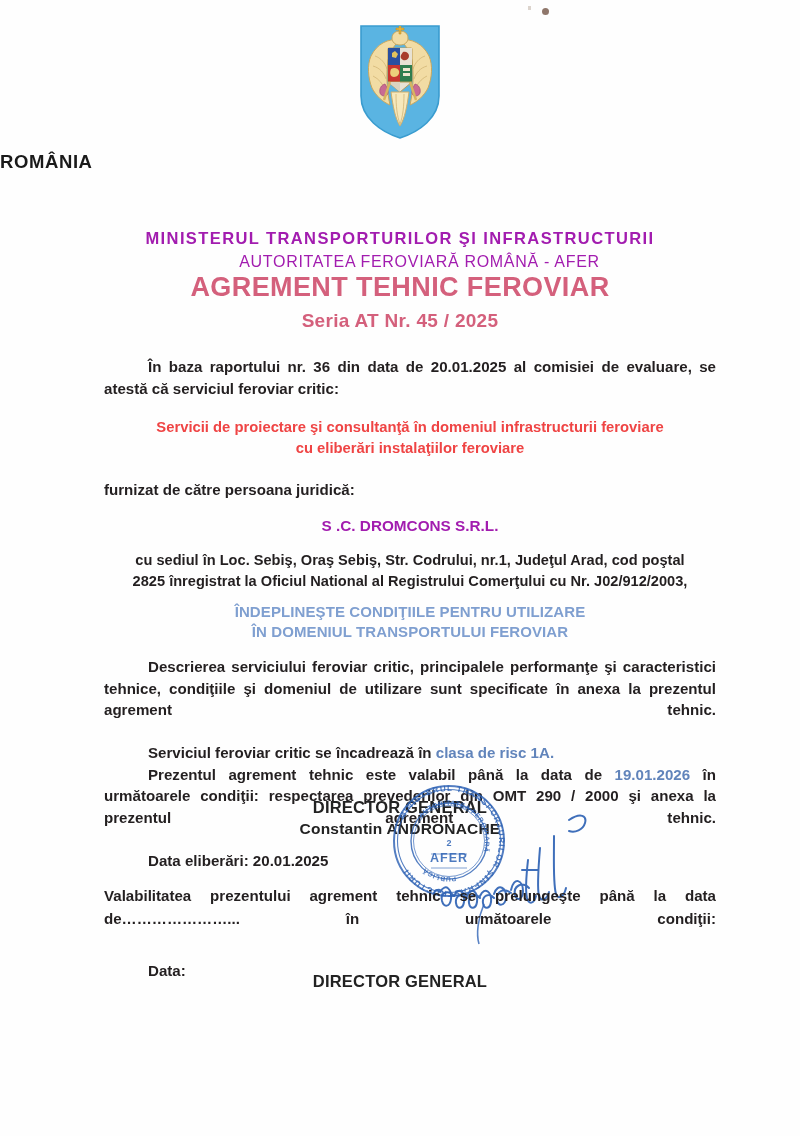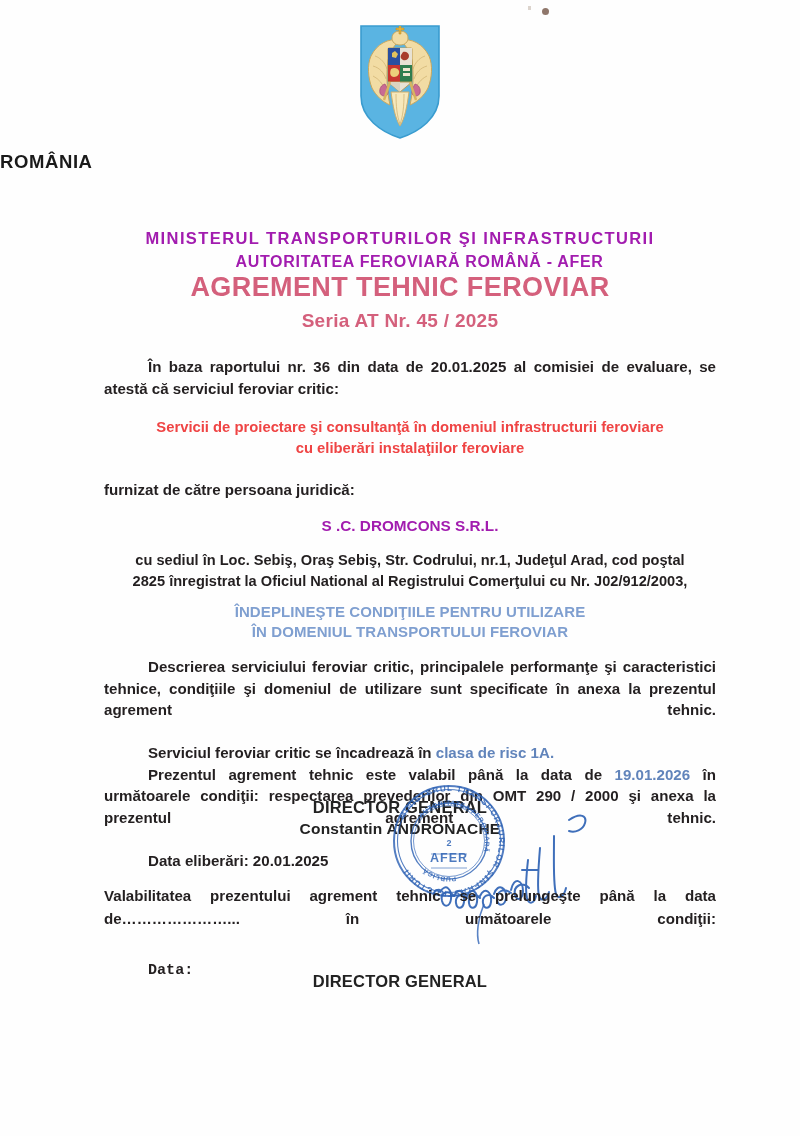--- a/index.html
+++ b/index.html
@@ -78,21 +78,21 @@
     color: #a21caf;
     margin-top: 29px;
   }
   .ministry .l1 {
     font-size: 16.5px;
     font-weight: bold;
     letter-spacing: 1.4px;
   }
   .ministry .l2 {
     font-size: 16px;
-    font-weight: bold;
+    font-weight: normal;
     letter-spacing: .7px;
     margin-top: 5px;
     padding-left: 39px;
   }
 
   
   .title {
     position: absolute;
     left: 0; right: 0;
     top: 272px;
@@ -233,21 +233,21 @@
   .dir2 {
     position: absolute;
     left: 0; right: 0;
     top: 972px;
     text-align: center;
     font-size: 16.5px;
     font-weight: bold;
     color: #222;
     letter-spacing: .2px;
   }
-  .data-lbl { text-indent: 44px; font-family: Liberation Mono, monospace; }
+  .data-lbl { text-indent: 44px; }
 </style>
 </head>
 <body>
 
 <div class="page">
 
   <div class="speck"></div>
   <div class="speck2"></div>
 
   <div class="crest-wrap">

